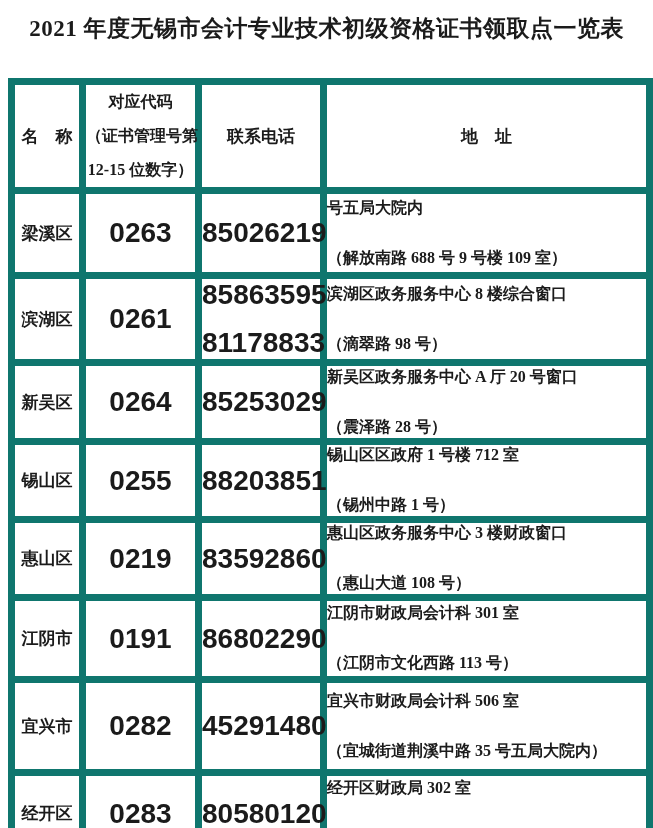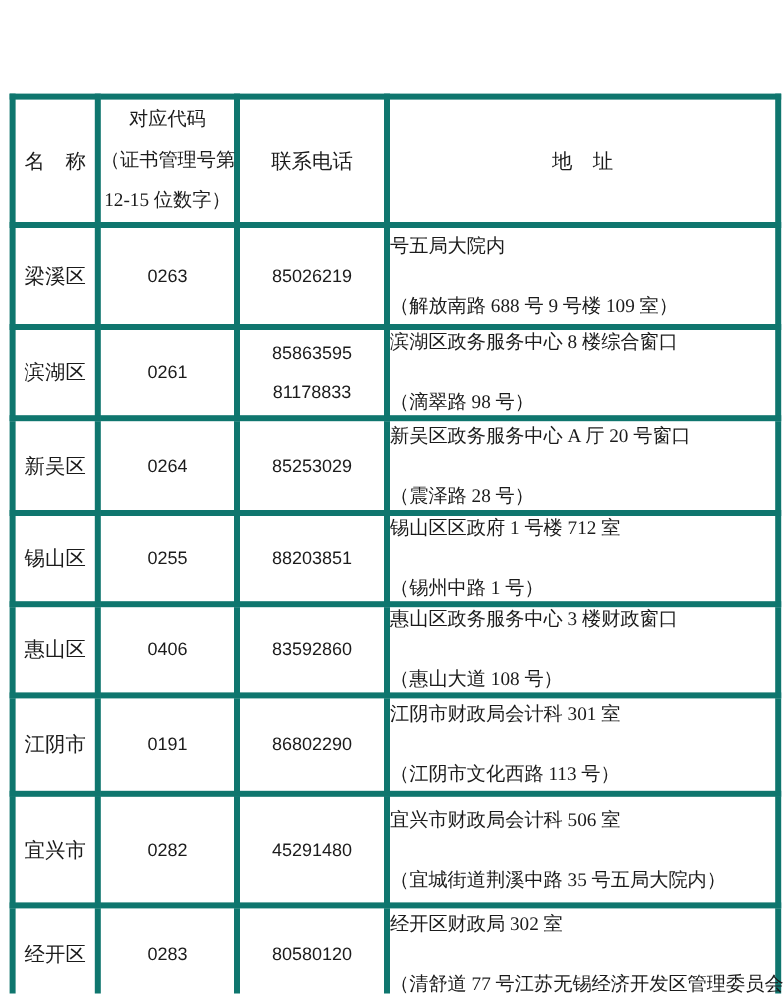--- a/index.html
+++ b/index.html
@@ -29,24 +29,24 @@
   }
   table.tbl {
     position: absolute;
     left: 8px;
     top: 78px;
     width: 638px;
     border-collapse: collapse;
     table-layout: fixed;
   }
   .tbl td, .tbl th {
-    border: 5px solid #0f766e;
+    border: 7px solid #0f766e;
     padding: 0;
     vertical-align: middle;
-    font-weight: normal;
+    font-weight: bold;
   }
   col.c-name  { width: 71px; }
   col.c-code  { width: 116px; }
   col.c-phone { width: 125px; }
   col.c-addr  { width: 326px; }
 
   .name-cell, .name-hdr {
     text-align: center;
     font-size: 17px;
     white-space: pre;
@@ -59,36 +59,37 @@
   .phone-hdr, .addr-hdr {
     text-align: center;
     font-size: 17px;
     white-space: pre;
     margin-top: 26px;
   }
   .code-cell, .phone-cell {
     text-align: center;
     font-family: "Liberation Sans", "DejaVu Sans", sans-serif;
     font-weight: bold;
-    font-size: 15px;
+    font-size: 28px;
   }
   .phone-cell .ph2 { margin-top: 16px; }
   .addr-cell {
     text-align: left;
     padding-left: 4px;
     font-size: 16px;
   }
   .addr-cell .al { white-space: nowrap; }
   .addr-cell .al2 { margin-top: 29px; }
 </style>
 </head>
 <body>
 
 <div class="page">
 
+  <h1 class="title">2021 年度无锡市会计专业技术初级资格证书领取点一览表</h1>
 
   <table class="tbl">
     <colgroup>
       <col class="c-name">
         <col class="c-code">
         <col class="c-phone">
         <col class="c-addr">
     </colgroup>
     <tbody>
 
@@ -147,21 +148,21 @@
           <div class="ph">88203851</div>
         </td>
         <td class="addr-cell">
           <div class="al">锡山区区政府 1 号楼 712 室</div>
           <div class="al al2">（锡州中路 1 号）</div>
         </td>
       </tr>
 
       <tr style="height:76px">
         <td class="name-cell">惠山区</td>
-        <td class="code-cell">0406</td>
+        <td class="code-cell">0219</td>
         <td class="phone-cell">
           <div class="ph">83592860</div>
         </td>
         <td class="addr-cell">
           <div class="al">惠山区政务服务中心 3 楼财政窗口</div>
           <div class="al al2">（惠山大道 108 号）</div>
         </td>
       </tr>
 
       <tr style="height:82px">

